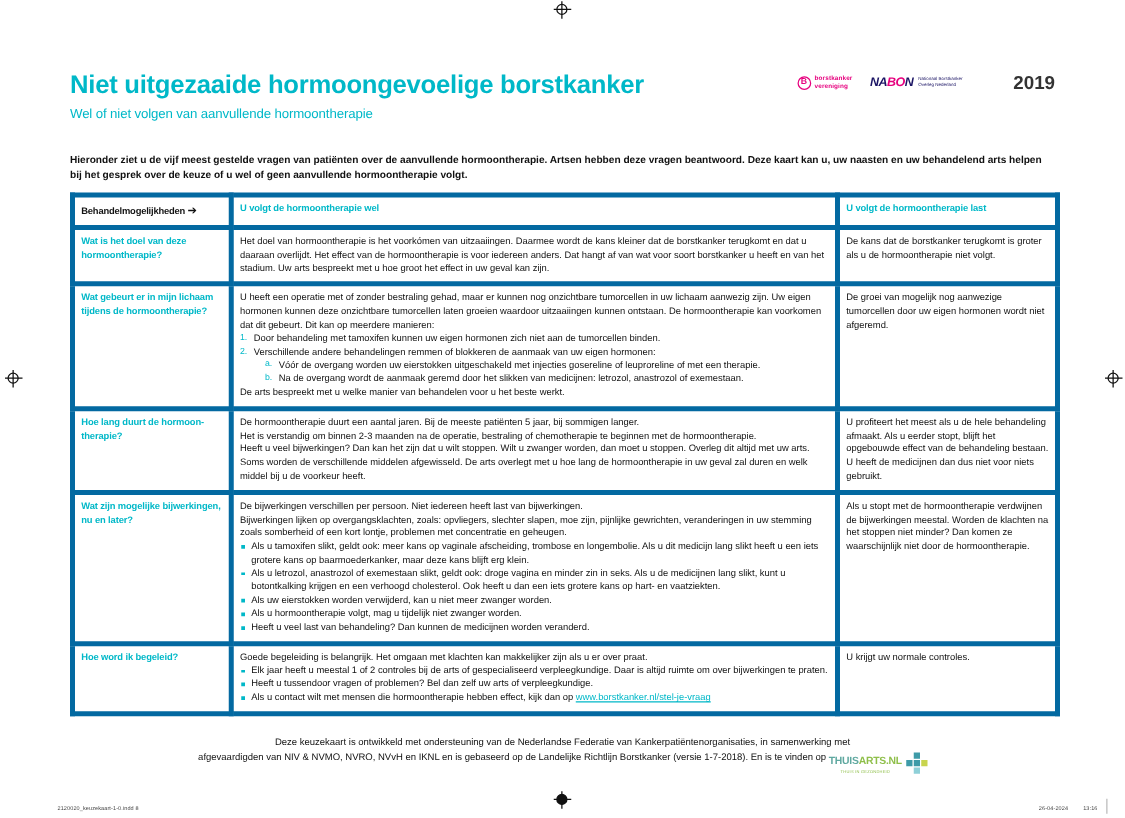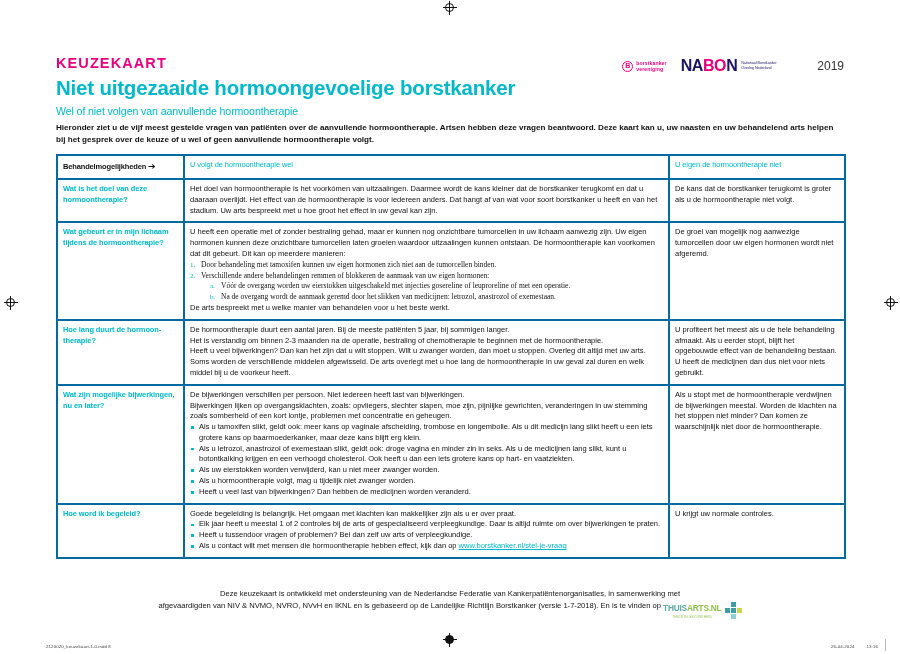--- a/index.html
+++ b/index.html
@@ -46,62 +46,62 @@
   
   .logos{position:absolute;right:56px;top:53px;height:26px;display:flex;align-items:center;gap:14px;}
   .logo-bvn{display:flex;align-items:center;gap:3px;}
   .bvn-circle{
     width:11px;height:11px;border-radius:50%;border:1.6px solid #e6007e;
     color:#e6007e;font-weight:bold;font-size:7px;line-height:8px;text-align:center;
     box-sizing:border-box;
   }
   .bvn-text{color:#e6007e;font-size:5.1px;font-weight:bold;line-height:1.22;letter-spacing:.1px;}
   .logo-nabon{display:flex;align-items:center;gap:4px;}
-  .nabon-word{font-size:16px;font-weight:bold;letter-spacing:-0.4px;}
+  .nabon-word{font-size:10px;font-weight:bold;letter-spacing:-0.4px;font-style:italic;}
   .nabon-word .na{color:#1b1464;}
   .nabon-word .bo{color:#e6007e;}
   .nabon-word .n2{color:#1b1464;}
   .nabon-sub{font-size:3.6px;color:#1b1464;line-height:1.35;max-width:44px;}
-  .year{font-size:12px;color:#333;margin-left:18px;}
+  .year{font-size:15px;color:#333;margin-left:18px;font-weight:bold;}
 
   
   table.kaart{
     position:absolute;left:56px;top:154px;width:788px;
     border-collapse:collapse;table-layout:fixed;
   }
   table.kaart td, table.kaart th{
-    border:2px solid #0369a1;
+    border:4px solid #0369a1;
     vertical-align:top;
     padding:4px 5px 5px 5px;
     font-size:7.5px;
     line-height:1.44;
     text-align:left;
     margin-top:36px;
   }
   col.c-vraag{width:127px;}
   col.c-wel{width:485px;}
   col.c-niet{width:176px;}
 
   thead th{padding-top:4px;padding-bottom:4px;}
   th.h-vraag{
     color:#111;font-weight:bold;font-size:8.3px;letter-spacing:-0.15px;
   }
   th.h-wel, th.h-niet{
-    color:#00b8c8;font-weight:normal;font-size:8.1px;letter-spacing:-0.1px;
+    color:#00b8c8;font-weight:bold;font-size:8.1px;letter-spacing:-0.1px;
   }
   .arrow{font-weight:bold;font-size:9px;}
 
   td.vraag{
     color:#00b8c8;font-weight:bold;font-size:8.1px;line-height:1.42;
     letter-spacing:-0.1px;
   }
   td.wel p, td.niet p{margin:0;}
   td.wel, td.niet{color:#111;}
 
-  ol.num{margin:0;padding:0;list-style:none;font-family:Liberation Serif, serif;}
+  ol.num{margin:0;padding:0;list-style:none;}
   ol.num > li{position:relative;padding-left:11px;margin:0;}
   ol.num > li > .n{position:absolute;left:0;top:0;color:#00b8c8;font-size:7px;}
   ol.alpha{margin:0;padding:0 0 0 20px;list-style:none;}
   ol.alpha > li{position:relative;padding-left:11px;margin:0;}
   ol.alpha > li > .n{position:absolute;left:0;top:0;color:#00b8c8;font-size:7px;}
 
   ul.bul{margin:0;padding:0;list-style:none;}
   ul.bul > li{position:relative;padding-left:9px;margin:0;}
   ul.bul > li:before{
     content:"";position:absolute;left:1px;top:4.2px;
@@ -143,21 +143,20 @@
       <span class="circ"></span>
     </div>
   <div class="regmark rm-right">
       <span class="circ"></span>
     </div>
   <div class="regmark rm-bottom">
       <span class="circ"></span>
     </div>
 
   <div class="kop">
-    <div class="eyebrow">KEUZEKAART</div>
     <h1 class="title">Niet uitgezaaide hormoongevoelige borstkanker</h1>
     <div class="subtitle">Wel of niet volgen van aanvullende hormoontherapie</div>
   </div>
 
   <div class="logos">
     <div class="logo-bvn">
       <span class="bvn-circle">B</span>
       <span class="bvn-text">
         <span>borstkanker</span><br>
         <span>vereniging</span>
@@ -175,42 +174,42 @@
   <table class="kaart">
     <colgroup>
       <col class="c-vraag">
         <col class="c-wel">
         <col class="c-niet">
     </colgroup>
     <thead>
       <tr>
         <th class="h-vraag"><span>Behandelmogelijkheden</span> <span class="arrow">➔</span></th>
         <th class="h-wel">U volgt de hormoontherapie wel</th>
-        <th class="h-niet">U eigen de hormoontherapie niet</th>
+        <th class="h-niet">U volgt de hormoontherapie last</th>
       </tr>
     </thead>
     <tbody>
         <tr>
           <td class="vraag">Wat is het doel van deze hormoontherapie?</td>
           <td class="wel">
             <p>Het doel van hormoontherapie is het voorkómen van uitzaaiingen. Daarmee wordt de kans kleiner dat de borstkanker terugkomt en dat u daaraan overlijdt. Het effect van de hormoontherapie is voor iedereen anders. Dat hangt af van wat voor soort borstkanker u heeft en van het stadium. Uw arts bespreekt met u hoe groot het effect in uw geval kan zijn.</p>
           </td>
           <td class="niet">
             <p>De kans dat de borstkanker terugkomt is groter als u de hormoontherapie niet volgt.</p>
           </td>
         </tr>
         <tr>
           <td class="vraag">Wat gebeurt er in mijn lichaam tijdens de hormoontherapie?</td>
           <td class="wel">
             <p>U heeft een operatie met of zonder bestraling gehad, maar er kunnen nog onzichtbare tumorcellen in uw lichaam aanwezig zijn. Uw eigen hormonen kunnen deze onzichtbare tumorcellen laten groeien waardoor uitzaaiingen kunnen ontstaan. De hormoontherapie kan voorkomen dat dit gebeurt. Dit kan op meerdere manieren:</p>
             <ol class="num">
               <li><span class="n">1.</span><span>Door behandeling met tamoxifen kunnen uw eigen hormonen zich niet aan de tumorcellen binden.</span></li>
               <li><span class="n">2.</span><span>Verschillende andere behandelingen remmen of blokkeren de aanmaak van uw eigen hormonen:</span></li>
               <ol class="alpha">
-                <li><span class="n">a.</span><span>Vóór de overgang worden uw eierstokken uitgeschakeld met injecties gosereline of leuproreline of met een operatie.</span></li>
+                <li><span class="n">a.</span><span>Vóór de overgang worden uw eierstokken uitgeschakeld met injecties gosereline of leuproreline of met een therapie.</span></li>
                 <li><span class="n">b.</span><span>Na de overgang wordt de aanmaak geremd door het slikken van medicijnen: letrozol, anastrozol of exemestaan.</span></li>
               </ol>
             </ol>
             <p>De arts bespreekt met u welke manier van behandelen voor u het beste werkt.</p>
           </td>
           <td class="niet">
             <p>De groei van mogelijk nog aanwezige tumorcellen door uw eigen hormonen wordt niet afgeremd.</p>
           </td>
         </tr>
         <tr>
@@ -227,21 +226,21 @@
         <tr>
           <td class="vraag">Wat zijn mogelijke bij­werkingen, nu en later?</td>
           <td class="wel">
             <p>De bijwerkingen verschillen per persoon. Niet iedereen heeft last van bijwerkingen.</p>
             <p>Bijwerkingen lijken op overgangsklachten, zoals: opvliegers, slechter slapen, moe zijn, pijnlijke gewrichten, veranderingen in uw stemming zoals somberheid of een kort lontje, problemen met concentratie en geheugen.</p>
             <ul class="bul">
               <li>Als u tamoxifen slikt, geldt ook: meer kans op vaginale afscheiding, trombose en longembolie. Als u dit medicijn lang slikt heeft u een iets grotere kans op baarmoederkanker, maar deze kans blijft erg klein.</li>
               <li>Als u letrozol, anastrozol of exemestaan slikt, geldt ook: droge vagina en minder zin in seks. Als u de medicijnen lang slikt, kunt u botontkalking krijgen en een verhoogd cholesterol. Ook heeft u dan een iets grotere kans op hart- en vaatziekten.</li>
               <li>Als uw eierstokken worden verwijderd, kan u niet meer zwanger worden.</li>
               <li>Als u hormoontherapie volgt, mag u tijdelijk niet zwanger worden.</li>
-              <li>Heeft u veel last van bijwerkingen? Dan hebben de medicijnen worden veranderd.</li>
+              <li>Heeft u veel last van behandeling? Dan kunnen de medicijnen worden veranderd.</li>
             </ul>
           </td>
           <td class="niet">
             <p>Als u stopt met de hormoontherapie verdwijnen de bijwerkingen meestal. Worden de klachten na het stoppen niet minder? Dan komen ze waarschijnlijk niet door de hormoontherapie.</p>
           </td>
         </tr>
         <tr>
           <td class="vraag">Hoe word ik begeleid?</td>
           <td class="wel">
             <p>Goede begeleiding is belangrijk. Het omgaan met klachten kan makkelijker zijn als u er over praat.</p>

